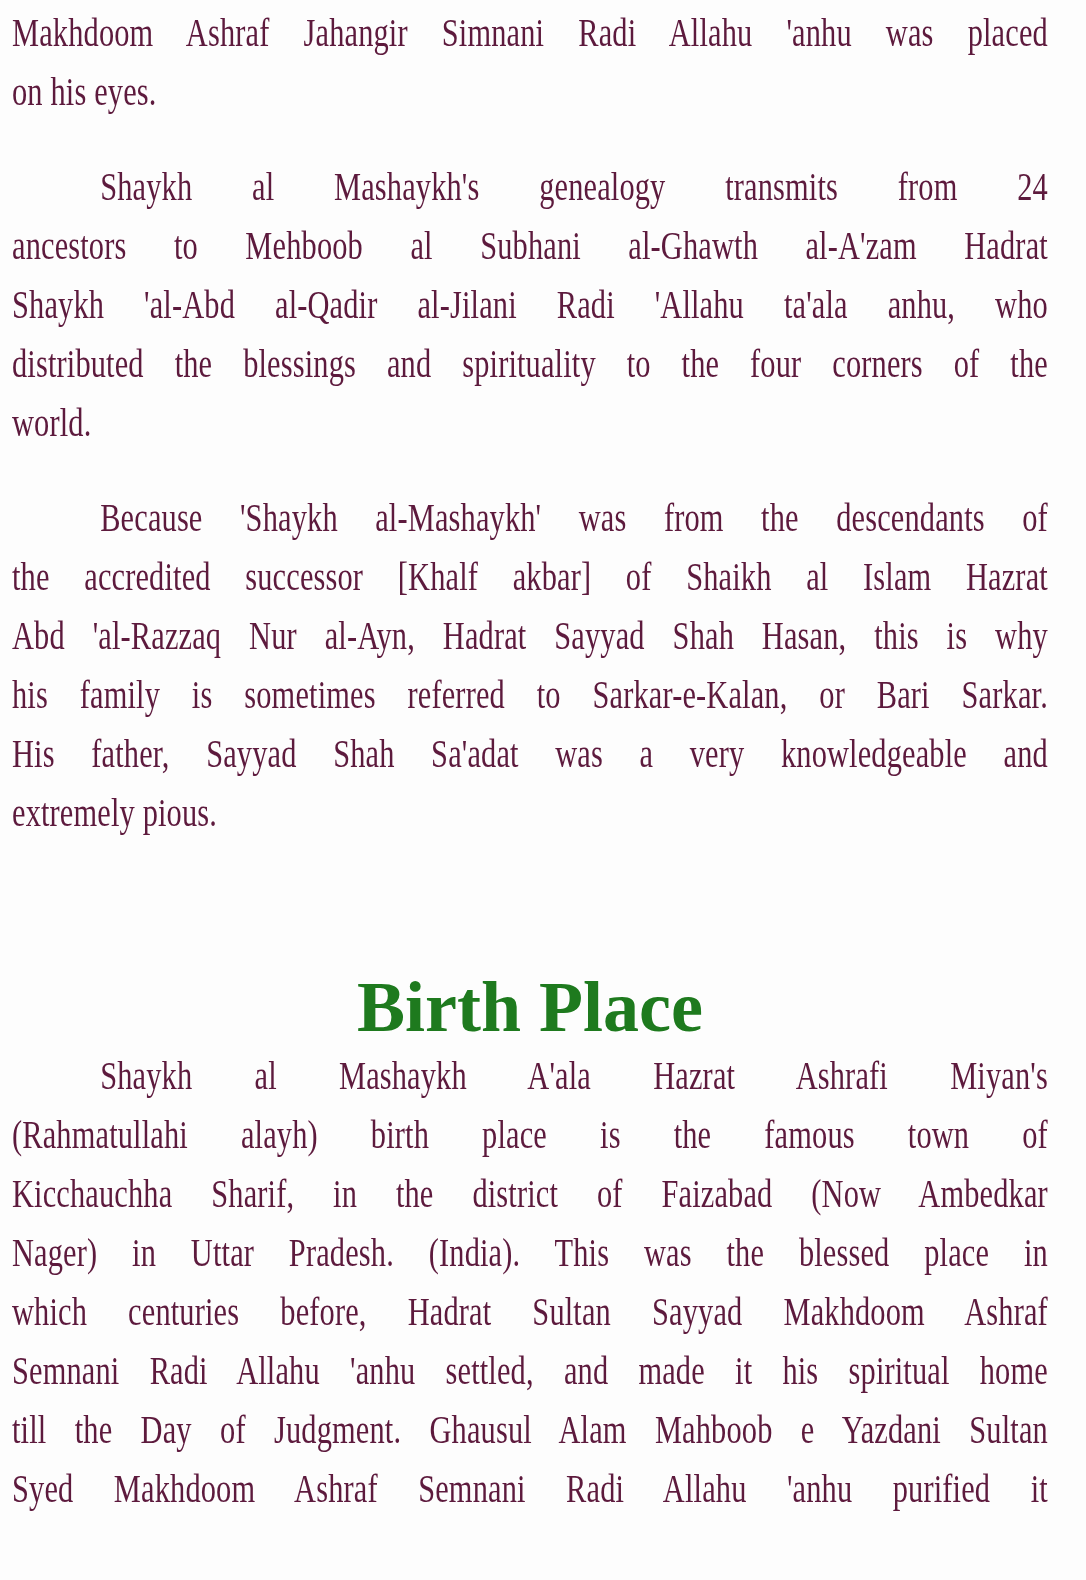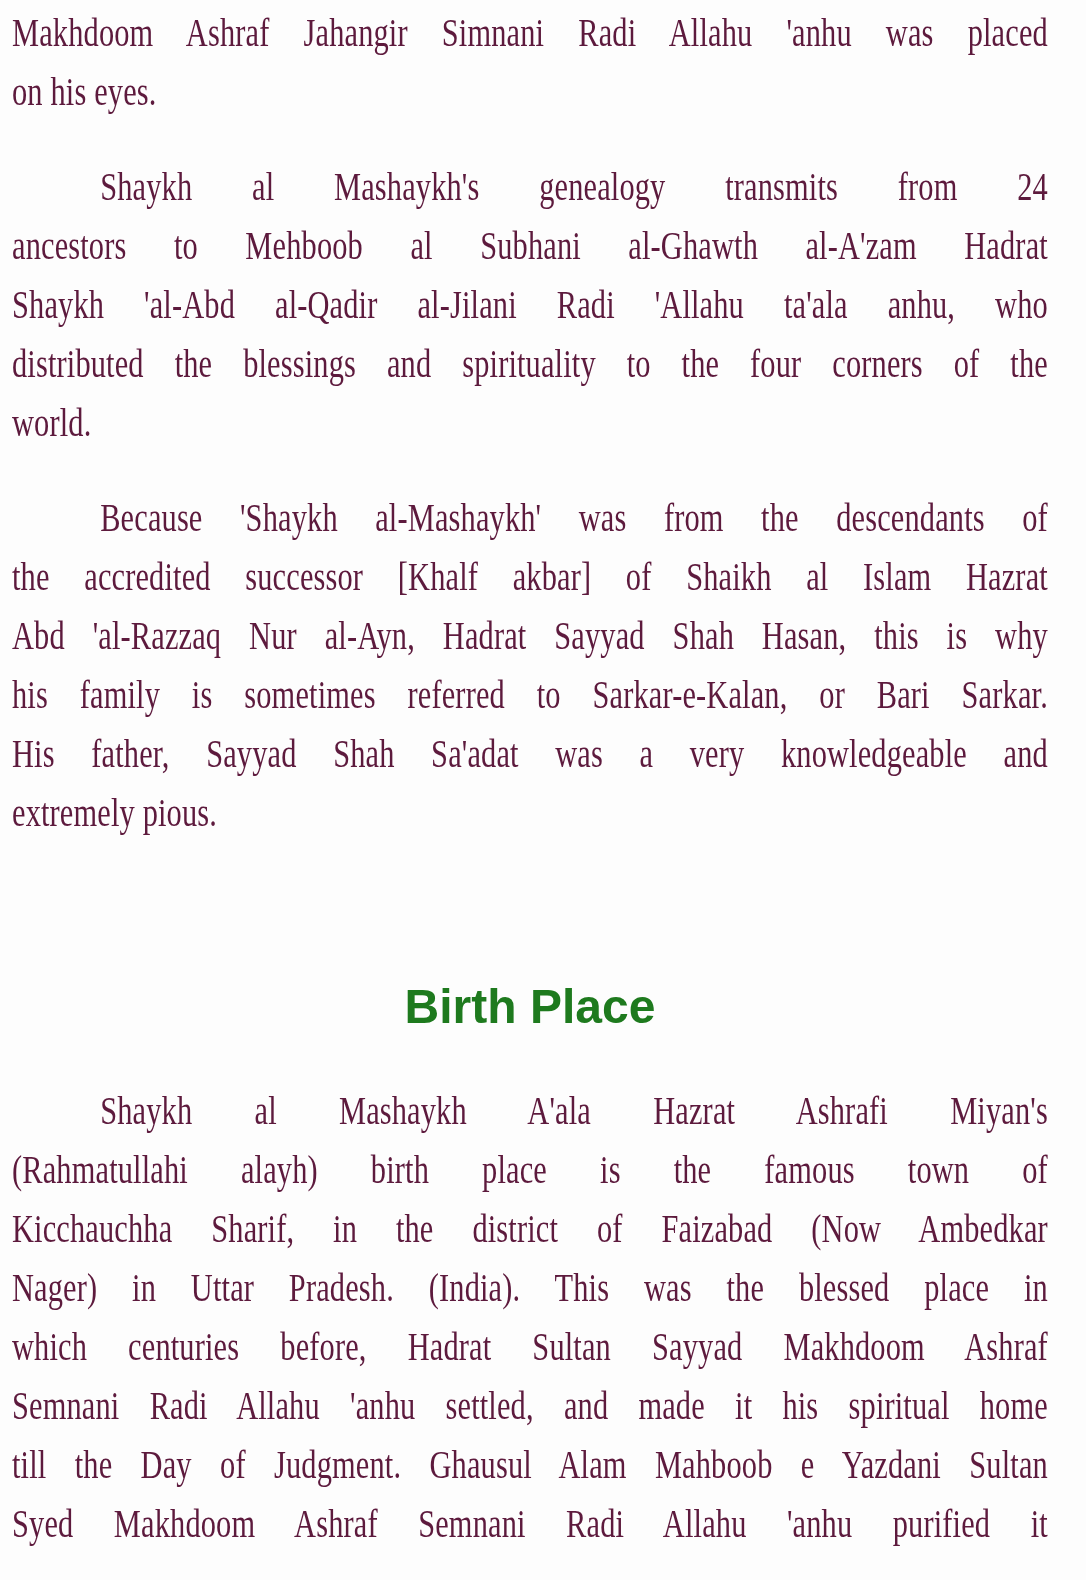--- a/index.html
+++ b/index.html
@@ -34,28 +34,27 @@
     line-height: 59px;
     color: var(--ink);
     text-align: justify;
     text-align-last: justify;
     white-space: normal;
     letter-spacing: 0.2px;
   }
   .line.plast { text-align-last: left; }
   .line.first { text-indent: 116px; }
   .heading {
-    font-family: Liberation Sans, sans-serif;
+    font-family: Liberation Serif, serif;
     font-weight: bold;
-    font-size: 48px;
+    font-size: 72px;
     line-height: 78px;
     color: var(--green);
     text-align: center;
     margin-top: 126px;
-    margin-bottom: 35px;
     letter-spacing: 0px;
   }
 </style>
 </head>
 <body>
 
 <div class="page">
 
   <div class="para">
     <div class="line">Makhdoom Ashraf Jahangir Simnani Radi Allahu 'anhu was placed</div>

